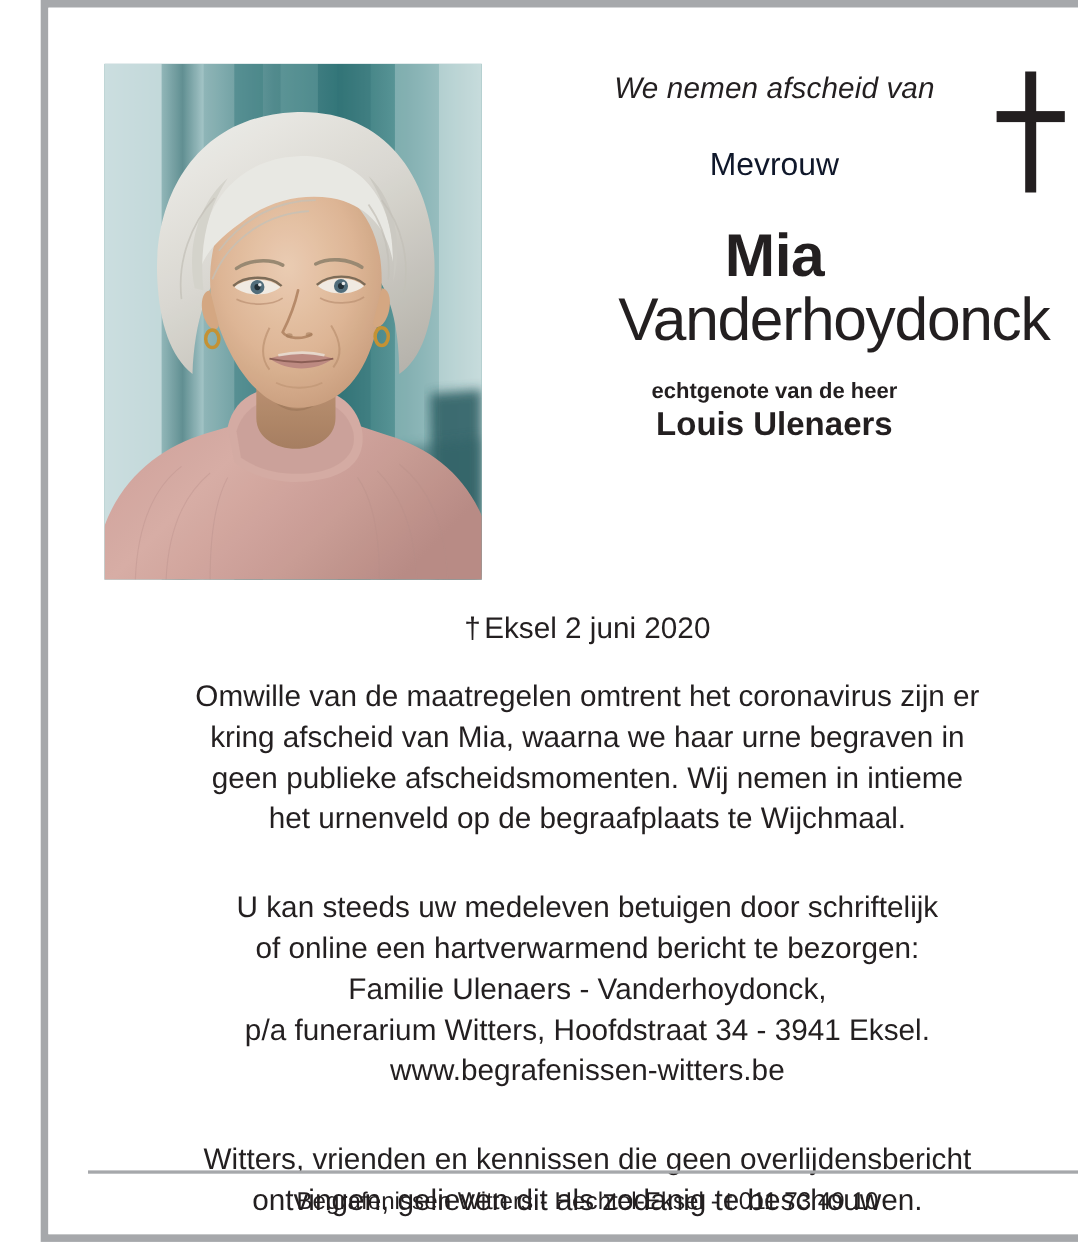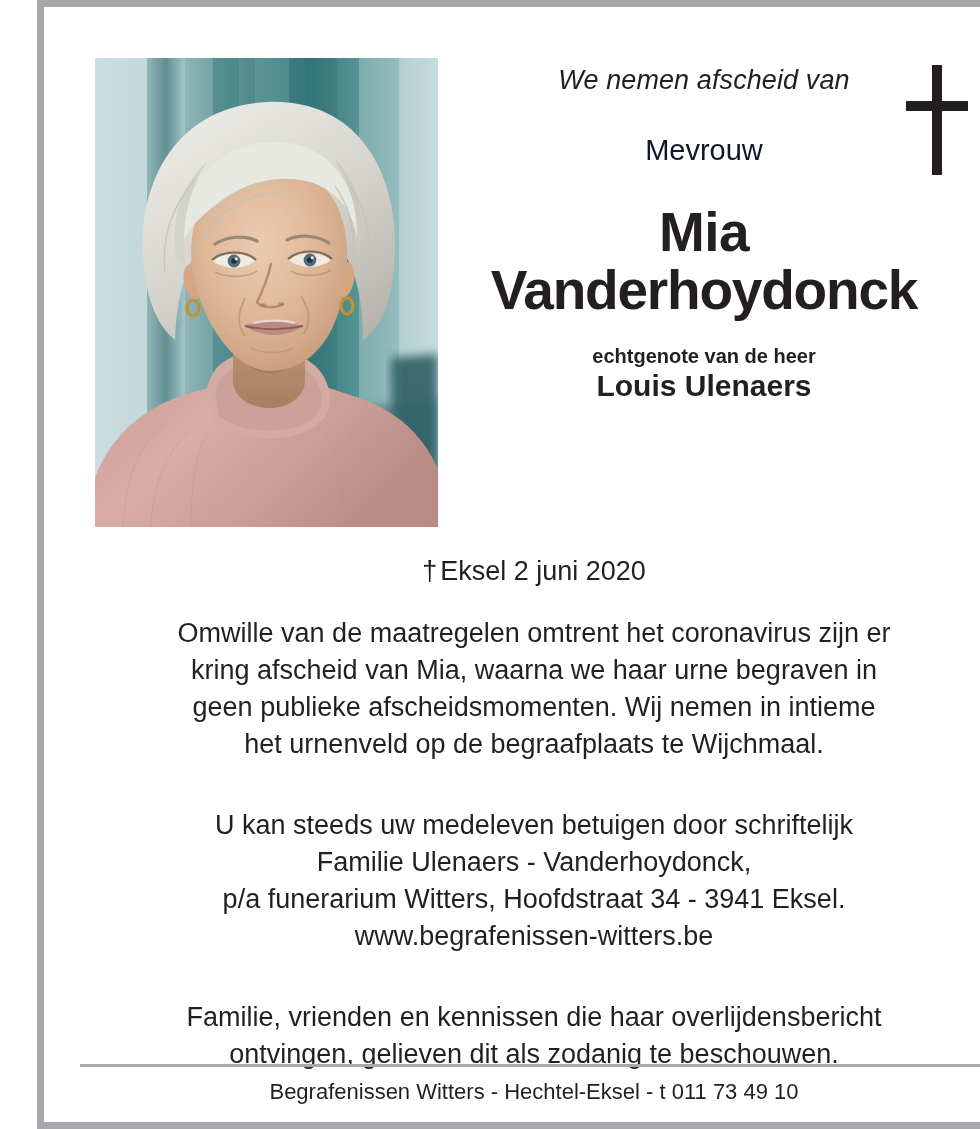--- a/index.html
+++ b/index.html
@@ -96,26 +96,27 @@
   .given-name {
     font-size: 55px;
     font-weight: bold;
     line-height: 1.02;
     margin: 37px 0 0 0;
     letter-spacing: -0.5px;
     color: #231f20;
   }
   .family-name {
     font-size: 55px;
-    font-weight: bold;
+    font-weight: normal;
     line-height: 1.02;
     margin: 2px 0 0 0;
     letter-spacing: -1.2px;
     white-space: nowrap;
     color: #231f20;
+    text-align: right;
   }
   .spouse {
     font-size: 20px;
     font-weight: bold;
     line-height: 1.22;
     margin: 26px 0 0 0;
     color: #231f20;
   }
   .spouse-name {
     font-size: 30px;
@@ -350,26 +351,27 @@
 
     <div class="body-text">
       <p class="para">
         <span class="line">Omwille van de maatregelen omtrent het coronavirus zijn er</span>
         <span class="line">kring afscheid van Mia, waarna we haar urne begraven in</span>
         <span class="line">geen publieke afscheidsmomenten. Wij nemen in intieme</span>
         <span class="line">het urnenveld op de begraafplaats te Wijchmaal.</span>
       </p>
       <p class="para para-gap-1">
         <span class="line">U kan steeds uw medeleven betuigen door schriftelijk</span>
+        <span class="line">of online een hartverwarmend bericht te bezorgen:</span>
         <span class="line">Familie Ulenaers - Vanderhoydonck,</span>
         <span class="line">p/a funerarium Witters, Hoofdstraat 34 - 3941 Eksel.</span>
         <span class="line">www.begrafenissen-witters.be</span>
       </p>
       <p class="para para-gap-2">
-        <span class="line">Familie, vrienden en kennissen die haar overlijdensbericht</span>
+        <span class="line">Witters, vrienden en kennissen die geen overlijdensbericht</span>
         <span class="line">ontvingen, gelieven dit als zodanig te beschouwen.</span>
       </p>
     </div>
 
     <div class="footer-rule"></div>
     <div class="footer-text">Begrafenissen Witters - Hechtel-Eksel - t 011 73 49 10</div>
 
   </div>
 </div>
 

